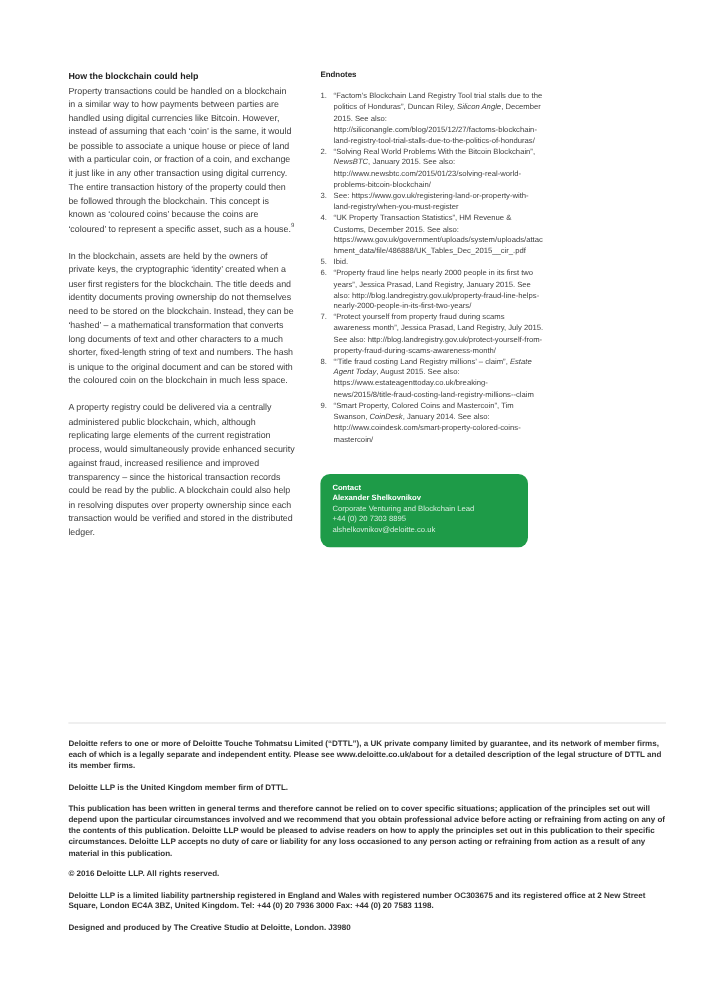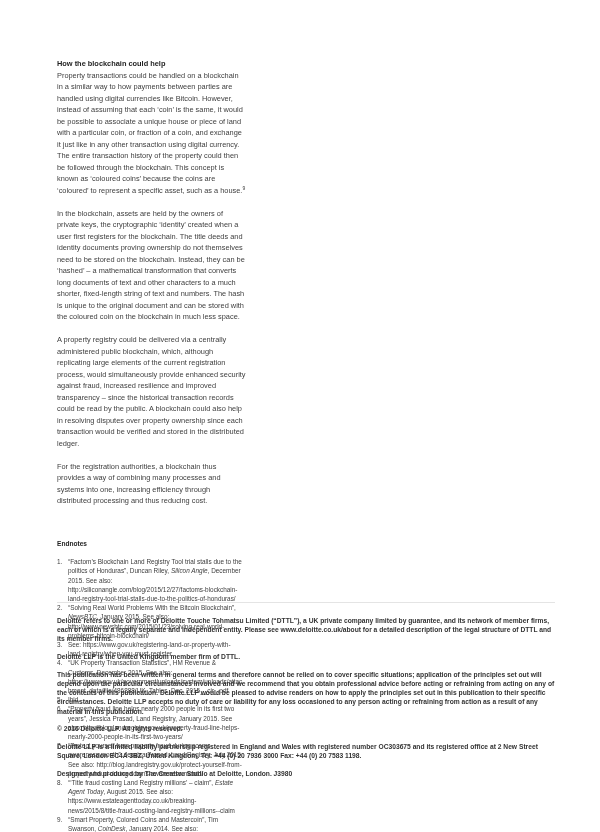--- a/index.html
+++ b/index.html
@@ -11,21 +11,20 @@
     color:#3d3d3d;
     overflow:hidden;
     box-sizing:border-box;
     padding:58px 0 0 57px;
   }
   .columns{
     display:flex;
     gap:21px;
     height:544px;
     box-sizing:border-box;
-    flex-direction:column;
   }
   .col-left{width:189px;}
   .col-right{width:186px;}
   .col-left h3, .col-right h3{
     font-size:7.4px;line-height:11.5px;
     font-weight:bold;color:#1f1f1f;
     margin:0;
   }
   .col-left p{
     font-size:7.4px;line-height:11.5px;
@@ -68,21 +67,20 @@
 
 <div class="page">
 
   <div class="columns">
 
     <div class="col-left">
       <h3>How the blockchain could help</h3>
       <p><span>Property transactions could be handled on a blockchain in a similar way to how payments between parties are handled using digital currencies like Bitcoin. However, instead of assuming that each ‘coin’ is the same, it would be possible to associate a unique house or piece of land with a particular coin, or fraction of a coin, and exchange it just like in any other transaction using digital currency. The entire transaction history of the property could then be followed through the blockchain. This concept is known as ‘coloured coins’ because the coins are ‘coloured’ to represent a specific asset, such as a house.</span><sup>9</sup></p>
       <p>In the blockchain, assets are held by the owners of private keys, the cryptographic ‘identity’ created when a user first registers for the blockchain. The title deeds and identity documents proving ownership do not themselves need to be stored on the blockchain. Instead, they can be ‘hashed’ – a mathematical transformation that converts long documents of text and other characters to a much shorter, fixed-length string of text and numbers. The hash is unique to the original document and can be stored with the coloured coin on the blockchain in much less space.</p>
       <p>A property registry could be delivered via a centrally administered public blockchain, which, although replicating large elements of the current registration process, would simultaneously provide enhanced security against fraud, increased resilience and improved transparency – since the historical transaction records could be read by the public. A blockchain could also help in resolving disputes over property ownership since each transaction would be verified and stored in the distributed ledger.</p>
-      <p>For the registration authorities, a blockchain thus provides a way of combining many processes and systems into one, increasing efficiency through distributed processing and thus reducing cost.</p>
     </div>
 
     <div class="col-right">
       <h3>Endnotes</h3>
       <ol class="endnotes-list">
         <li>
             <span class="num">1.</span>
             <span class="txt"><span>“Factom’s Blockchain Land Registry Tool trial stalls due to the politics of Honduras”, Duncan Riley, </span><i>Silicon Angle</i><span>, December 2015. See also: http://siliconangle.com/blog/2015/12/27/factoms-blockchain-land-registry-tool-trial-stalls-due-to-the-politics-of-honduras/</span></span>
           </li>
         <li>

